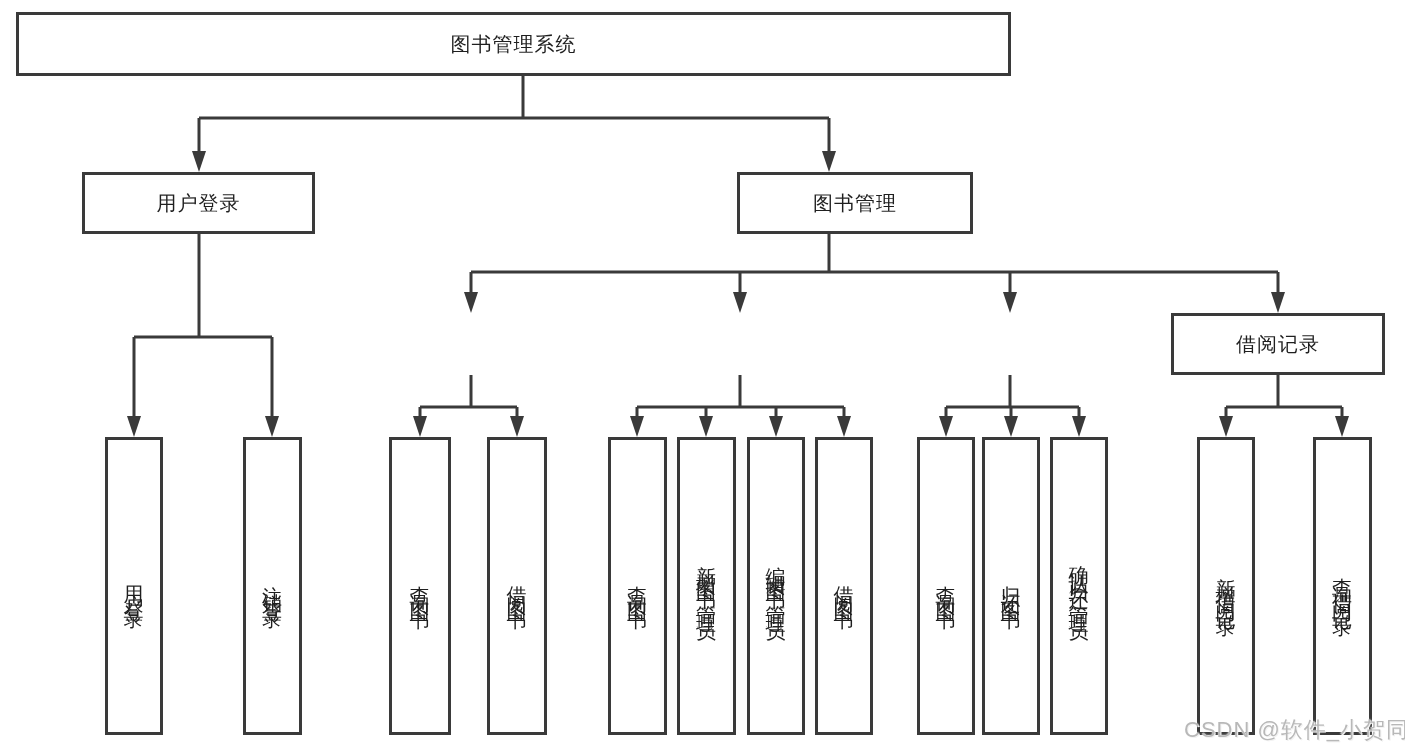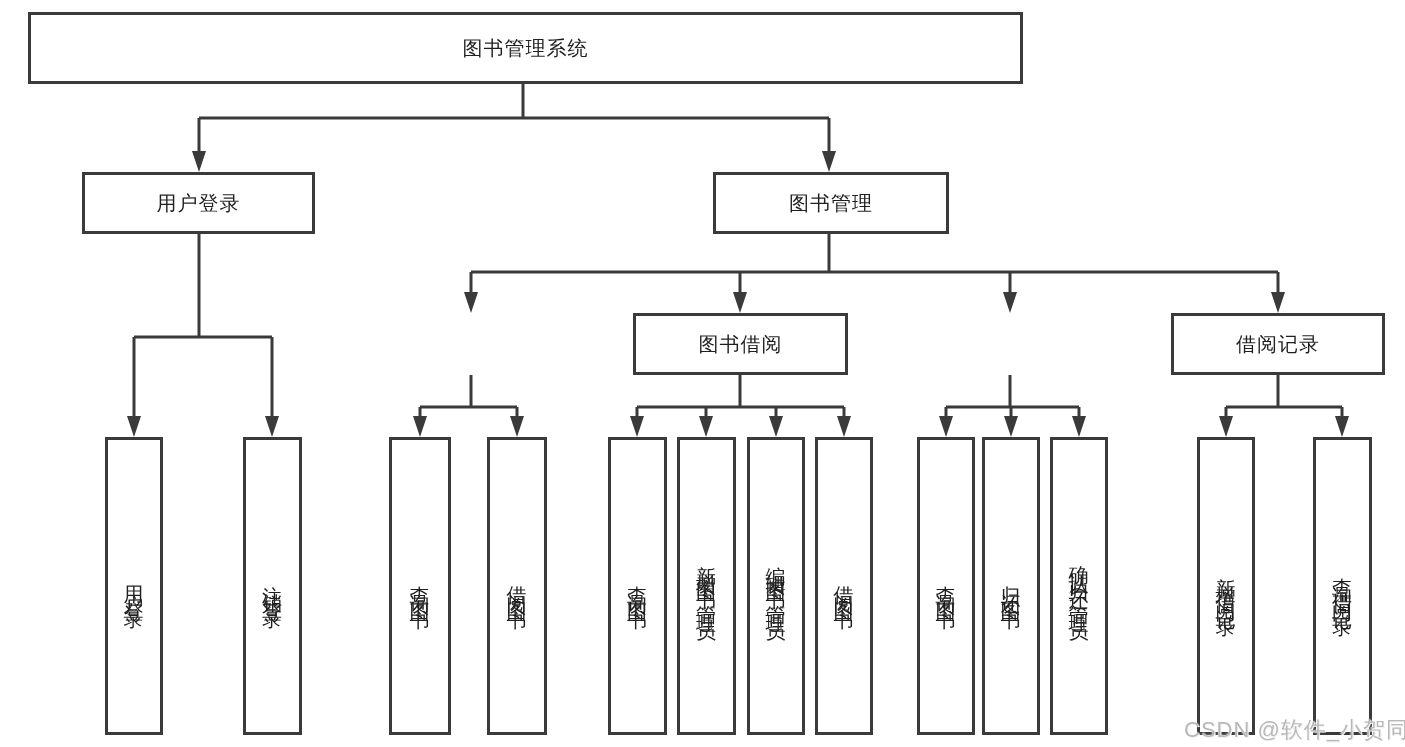--- a/index.html
+++ b/index.html
@@ -68,34 +68,31 @@
         <polygon points="769,416 783,416 776,437" class="ah"></polygon>
         <polygon points="837,416 851,416 844,437" class="ah"></polygon>
         <polygon points="939,416 953,416 946,437" class="ah"></polygon>
         <polygon points="1004,416 1018,416 1011,437" class="ah"></polygon>
         <polygon points="1072,416 1086,416 1079,437" class="ah"></polygon>
         <polygon points="1219,416 1233,416 1226,437" class="ah"></polygon>
         <polygon points="1335,416 1349,416 1342,437" class="ah"></polygon>
       </g>
   </svg>
 
-  <div class="node h-node" style="left:28px;top:12px;width:995px;height:72px">
+  <div class="node h-node" style="left:16px;top:12px;width:995px;height:64px">
     <span>图书管理系统</span>
   </div>
 
   <div class="node h-node" style="left:82px;top:172px;width:233px;height:62px">
     <span>用户登录</span>
   </div>
-  <div class="node h-node" style="left:713px;top:172px;width:236px;height:62px">
+  <div class="node h-node" style="left:737px;top:172px;width:236px;height:62px">
     <span>图书管理</span>
   </div>
 
-  <div class="node h-node" style="left:633px;top:313px;width:215px;height:62px">
-    <span>图书借阅</span>
-  </div>
   <div class="node h-node" style="left:1171px;top:313px;width:214px;height:62px">
     <span>借阅记录</span>
   </div>
 
   <div class="node v-node" style="left:105px;top:437px;width:58px;height:298px">
     <span class="vlabel">用户登录</span>
   </div>
   <div class="node v-node" style="left:243px;top:437px;width:59px;height:298px">
     <span class="vlabel">注销登录</span>
   </div>

